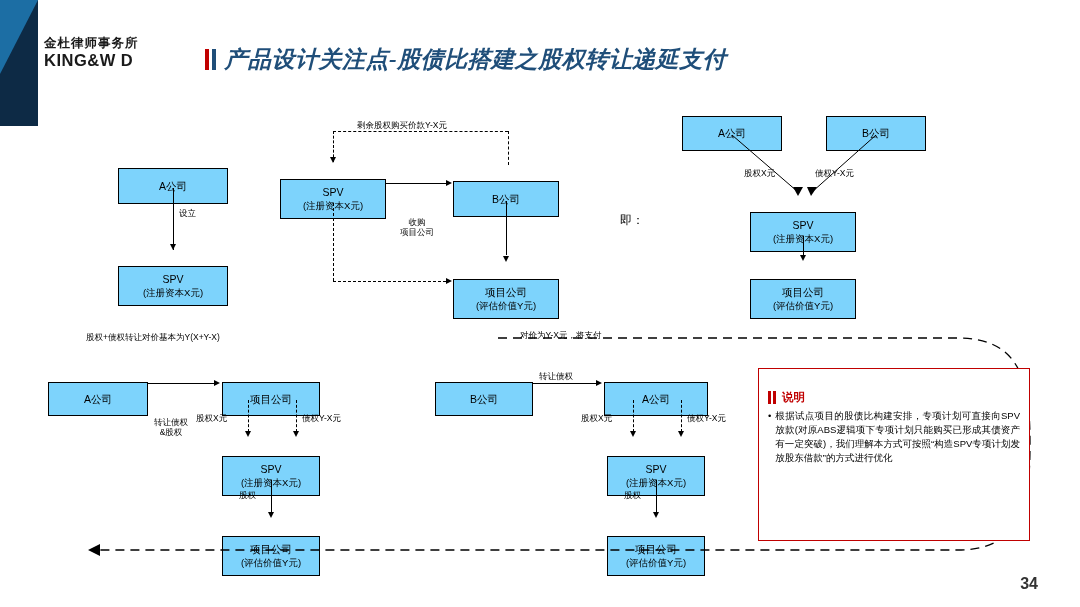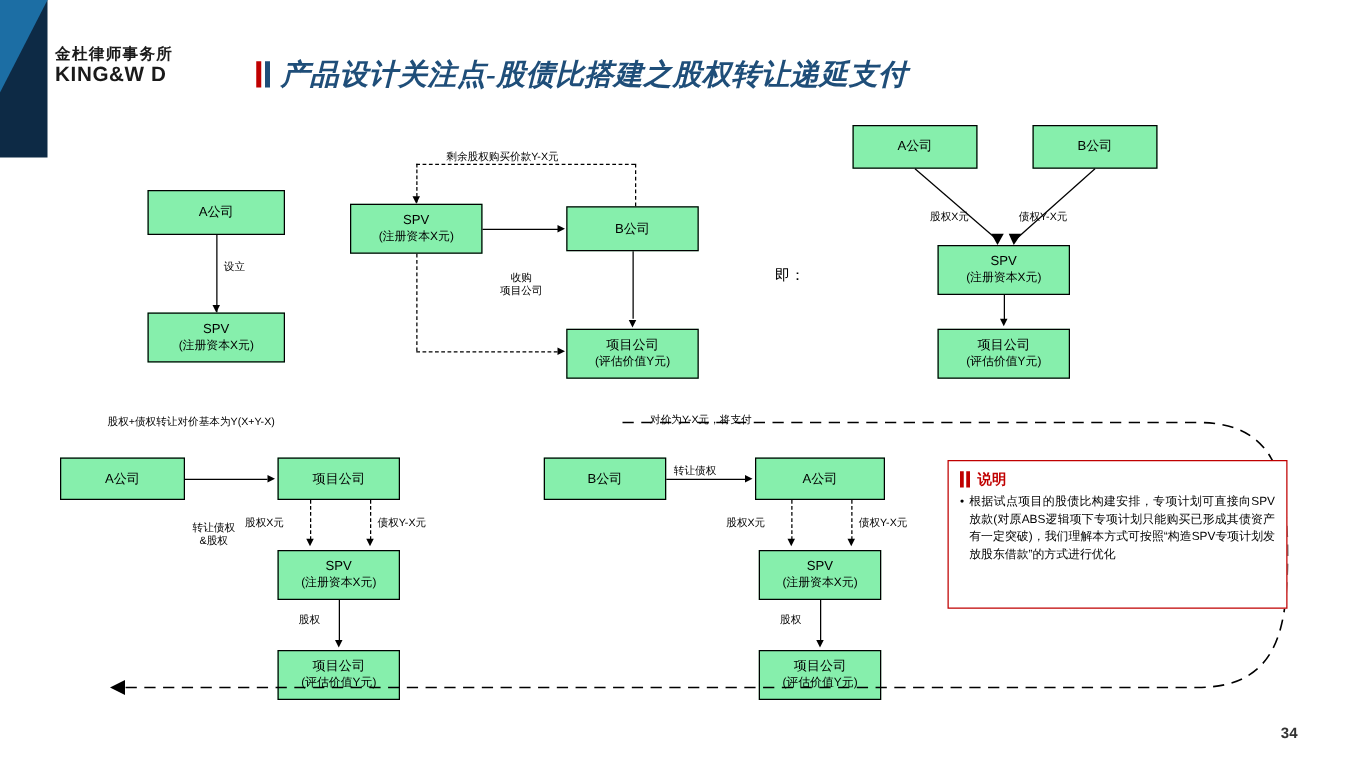--- a/index.html
+++ b/index.html
@@ -40,23 +40,23 @@
   .title-mark { display:flex; gap:2.5px; margin-right: 9px; }
   .title-mark i { display:block; width: 4px; height: 21px; background:#c00000; }
   .title-mark i:nth-child(2){ background:#1f4e79; }
   .title-text {
     font-family: "Liberation Serif", serif;
     font-size: 23px; font-weight: bold; font-style: italic;
     color: #1f4e79; white-space: nowrap; letter-spacing: 0.5px;
   }
   
   .box {
-    position: absolute; border: 1px solid #000; background: #86efac;
+    position: absolute; border: 1px solid #000; background: #7dd3fc;
     display: flex; flex-direction: column; align-items: center; justify-content: center;
-    font-size: 10.5px; color: #000; line-height: 13px; text-align: center;
+    font-size: 10.5px; color: #000; line-height: 13px; text-align: center; margin-top: 16px;
   }
   .box .l2 { font-size: 9.5px; }
   .lbl {
     position: absolute; font-size: 8.5px; color: #000; white-space: nowrap; line-height: 11px;
   }
   .lbl.two { line-height: 10px; text-align: center; margin-top: 48px; }
   
   .vline, .hline {
     position: absolute; background: #000;
   }
@@ -65,33 +65,33 @@
   .dvline, .dhline { position: absolute; }
   .dvline { border-left: 1px dashed #000; width: 0; }
   .dhline { border-top: 1px dashed #000; height: 0; }
   .arrow-d, .arrow-u, .arrow-r, .arrow-l {
     position: absolute; width: 0; height: 0;
   }
   .arrow-d { border-left: 3.5px solid transparent; border-right: 3.5px solid transparent; border-top: 6px solid #000; }
   .arrow-r { border-top: 3.5px solid transparent; border-bottom: 3.5px solid transparent; border-left: 6px solid #000; }
   
   .note {
-    position: absolute; left: 758px; top: 368px; width: 272px; height: 119px;
-    border: 1.5px solid #c00000; background:#fff; padding: 7px 9px;
+    position: absolute; left: 758px; top: 368px; width: 272px; height: 173px;
+    border: 1.5px solid #c00000; background:#fff; padding: 21px 9px;
   }
   .note-head { display:flex; align-items:center; margin-bottom: 4px; }
   .note-head .mk { display:flex; gap:2px; margin-right:6px; }
   .note-head .mk i { display:block; width:3px; height:13px; background:#c00000; }
   .note-head .mk i:nth-child(2){ background:#c00000; }
   .note-title { color:#c00000; font-size: 11.5px; font-weight: bold; }
   .note-body { font-size: 9.5px; color:#000; line-height: 14px; text-align: justify; }
   .note-body .bullet { display:flex; }
   .note-body .bullet span.dot { margin-right: 4px; }
   
-  .pageno { position:absolute; right: 42px; bottom: 14px; font-size: 12px; font-weight:bold; color:#333; }
+  .pageno { position:absolute; right: 42px; bottom: 14px; font-size: 16px; font-weight:bold; color:#333; }
   
   .ji { position:absolute; left: 620px; top: 212px; font-size: 12px; color:#000; }
   
   .loop { position:absolute; left: 78px; top: 326px; width: 960px; height: 236px; pointer-events:none; }
 </style>
 </head>
 <body>
 
 <div class="logo-corner">
   <div class="tri-dark"></div>

